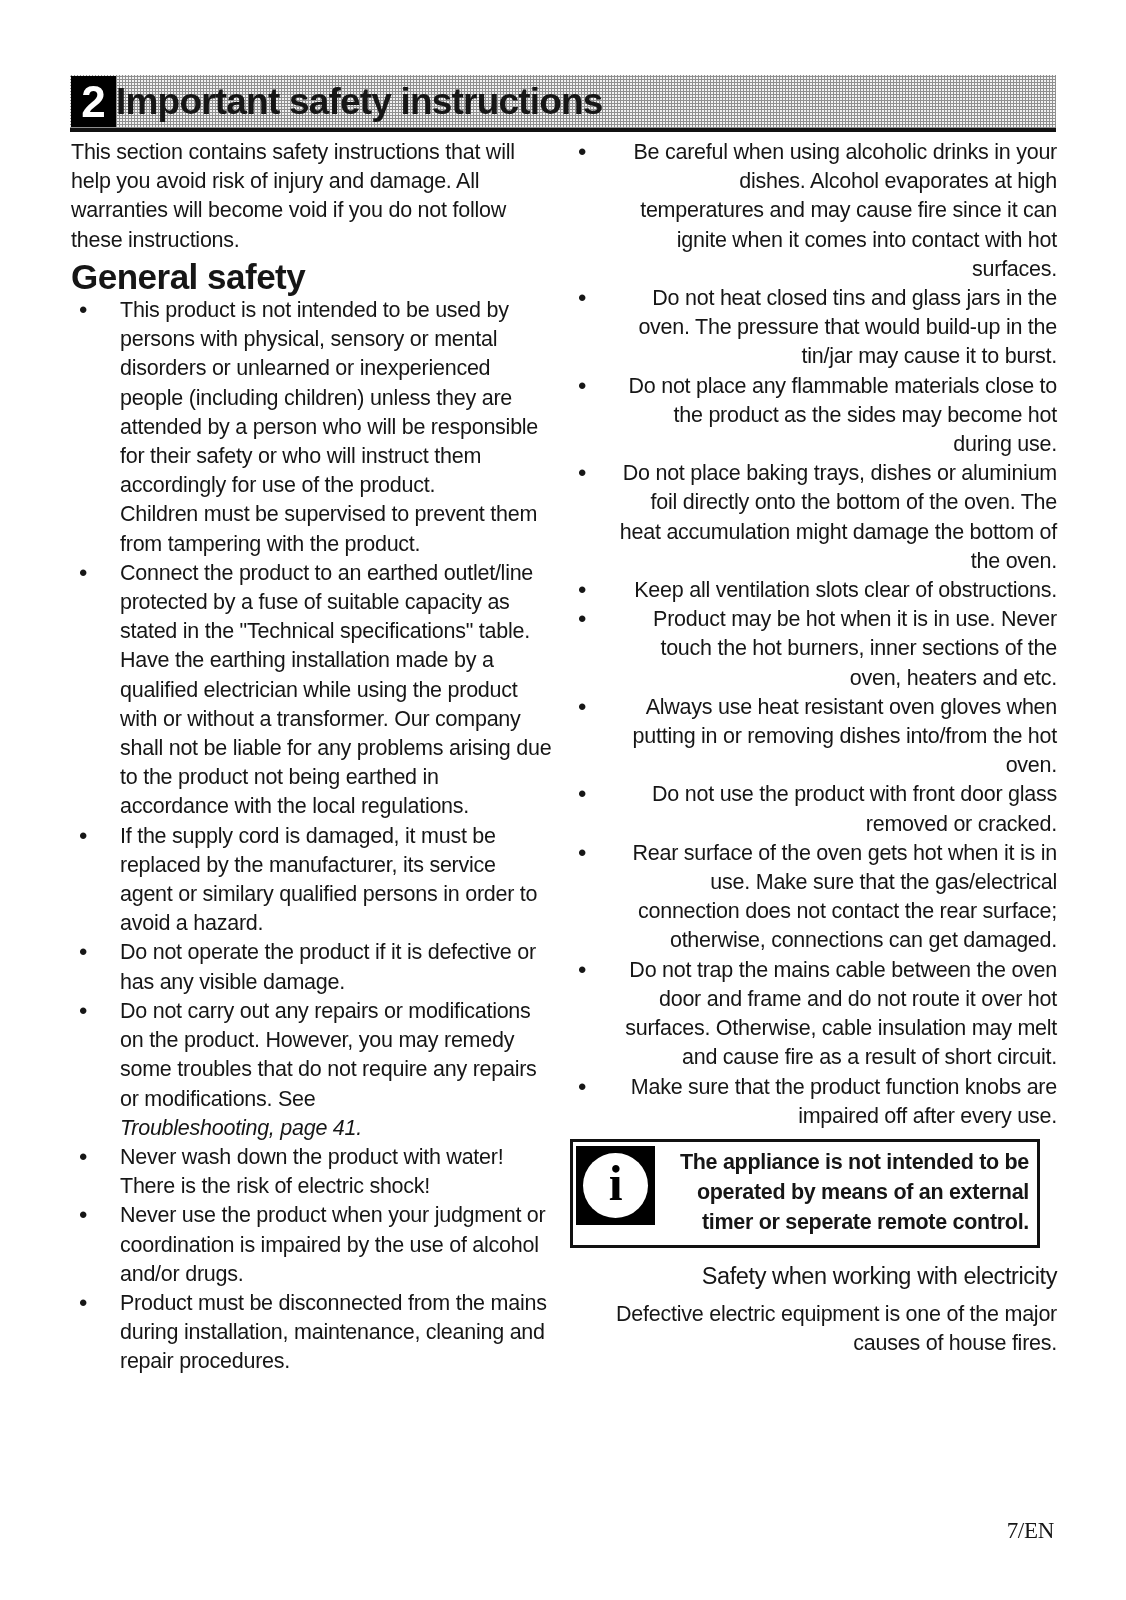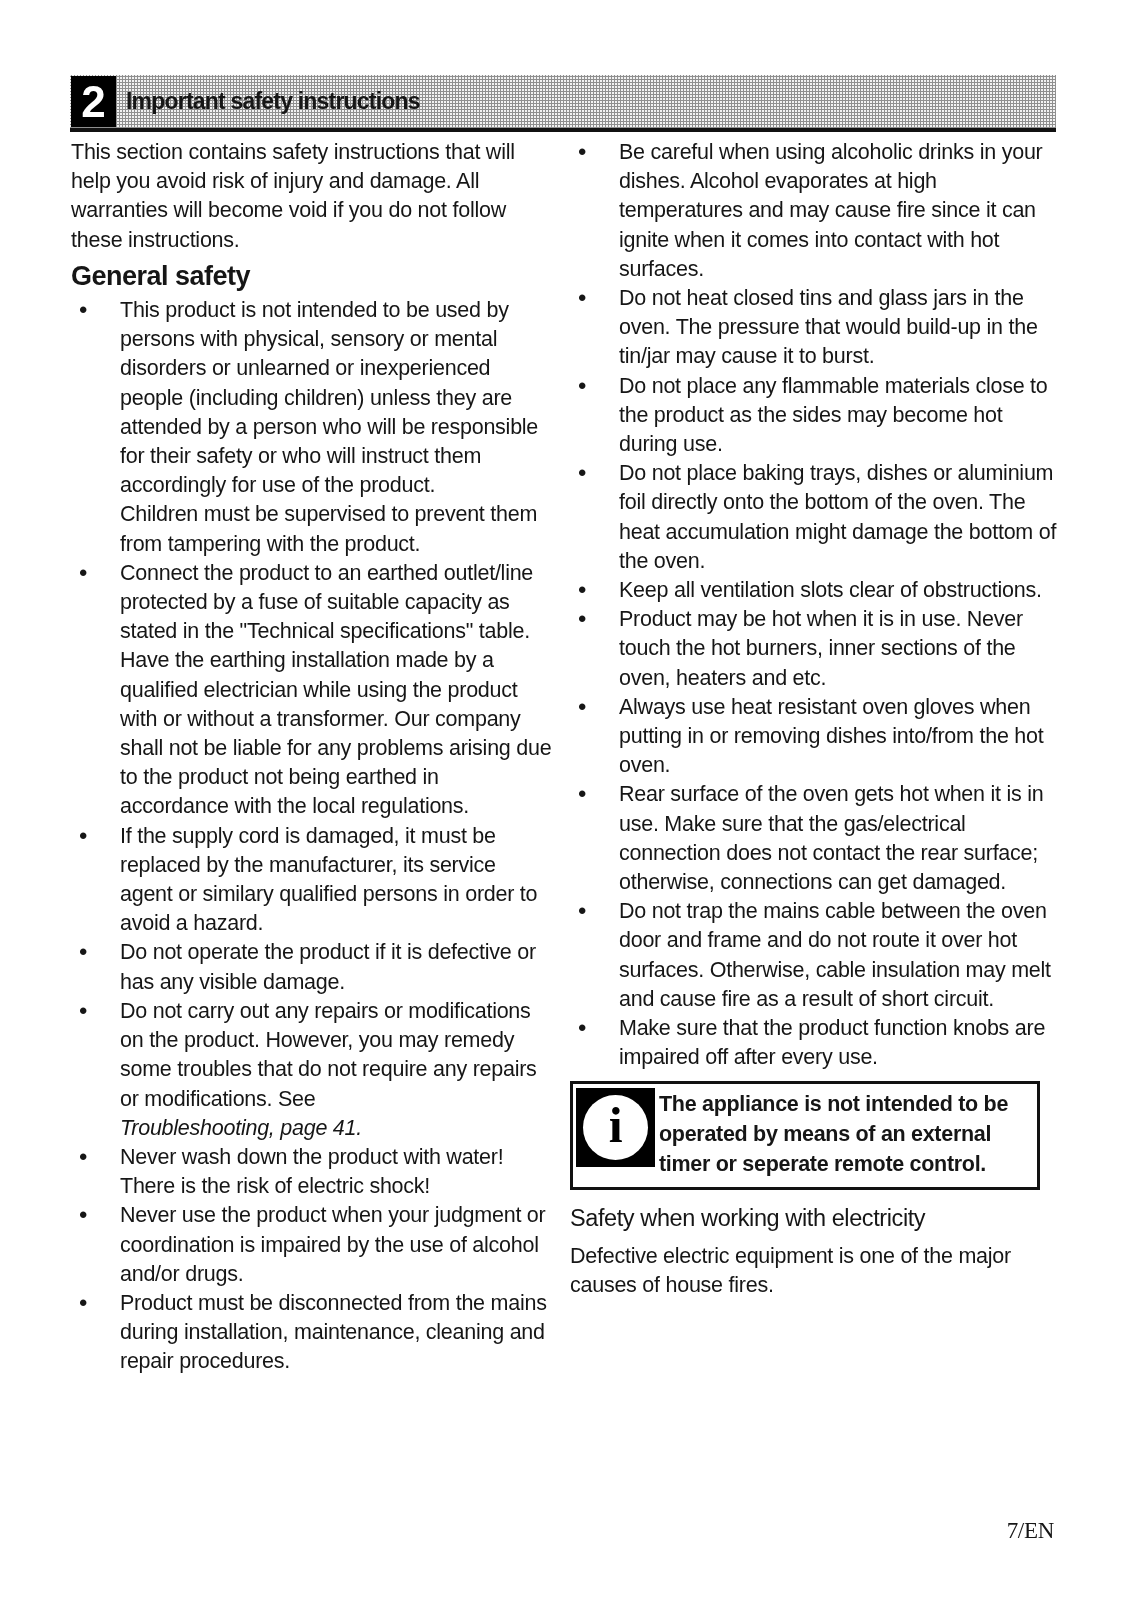--- a/index.html
+++ b/index.html
@@ -23,33 +23,33 @@
     background-size: 3px 3px;
     display: flex; align-items: center;
   }
   .section-num {
     width: 45px; height: 51px; background: #000;
     color: #fff; font-weight: bold; font-size: 44px;
     display: flex; align-items: center; justify-content: center;
     margin-left: 1px; flex: 0 0 auto;
   }
   .header-title {
-    font-size: 23px; font-weight: bold; margin-left: 10px;
+    font-size: 37px; font-weight: bold; 
     letter-spacing: -0.8px; white-space: nowrap;
   }
 
   
   .col { position: absolute; top: 138px; font-size: 21.5px; line-height: 29.2px; letter-spacing: -0.25px; }
   .col-left  { left: 71px;  width: 482px; }
-  .col-right { left: 570px; width: 487px; }
+  .col-right { left: 570px; width: 487px; text-align: right; }
 
   p.body-text { margin: 0 0 0 0; }
 
   h2.section-heading {
-    font-size: 27px; font-weight: bold; letter-spacing: -0.5px;
+    font-size: 35px; font-weight: bold; letter-spacing: -0.5px;
     margin: 7px 0 5px 0;
   }
   h3.sub-heading {
     font-size: 23.5px; font-weight: normal; letter-spacing: -0.4px;
     margin: 14px 0 9px 0;
   }
 
   
   .bullet-list { margin: 0; padding: 0; }
   .bullet { position: relative; padding-left: 49px; list-style: none; }
@@ -154,20 +154,23 @@
       <li class="bullet">
         <span>Keep all ventilation slots clear of obstructions.</span>
       </li>
       <li class="bullet">
         <span>Product may be hot when it is in use. Never touch the hot burners, inner sections of the oven, heaters and etc.</span>
       </li>
       <li class="bullet">
         <span>Always use heat resistant oven gloves when putting in or removing dishes into/from the hot oven.</span>
       </li>
       <li class="bullet">
+        <span>Do not use the product with front door glass removed or cracked.</span>
+      </li>
+      <li class="bullet">
         <span>Rear surface of the oven gets hot when it is in use. Make sure that the gas/electrical connection does not contact the rear surface; otherwise, connections can get damaged.</span>
       </li>
       <li class="bullet">
         <span>Do not trap the mains cable between the oven door and frame and do not route it over hot surfaces. Otherwise, cable insulation may melt and cause fire as a result of short circuit.</span>
       </li>
       <li class="bullet">
         <span>Make sure that the product function knobs are impaired off after every use.</span>
       </li>
     </ul>
 

